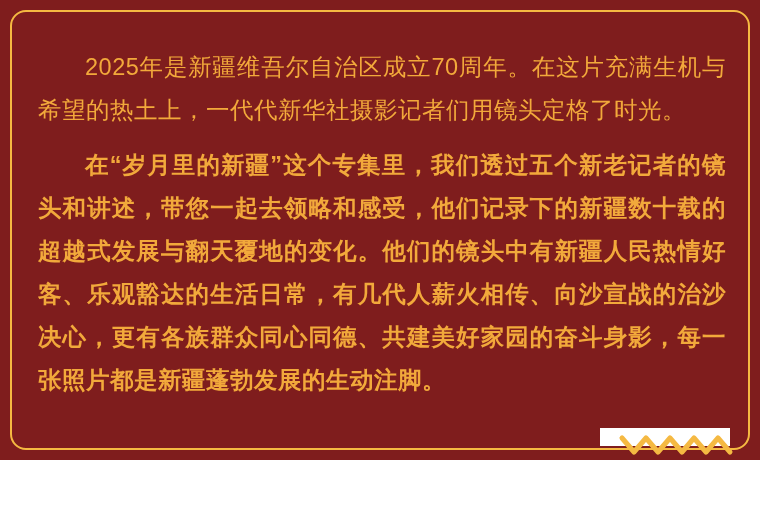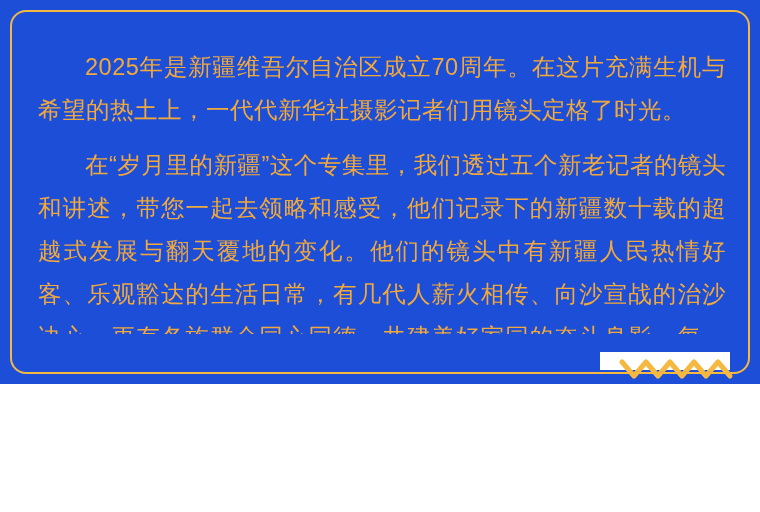--- a/index.html
+++ b/index.html
@@ -10,22 +10,22 @@
     width: 760px;
     height: 512px;
     background: #ffffff;
     font-family: "Liberation Sans", sans-serif;
     overflow: hidden;
   }
   .card {
     position: relative;
     box-sizing: border-box;
     width: 760px;
-    height: 384px;
-    background: #1d4ed8;
+    height: 460px;
+    background: #7f1d1d;
     padding: 16px;
   }
   
   .frame {
     position: absolute;
     left: 10px;
     top: 10px;
     right: 10px;
     bottom: 10px;
     border: 2px solid #f5b942;
@@ -56,20 +56,21 @@
     font-size: 23.5px;
     line-height: 43px;
     color: #f2a93b;
     letter-spacing: 0.5px;
     text-align: justify;
     font-family: "Liberation Sans", sans-serif;
     font-weight: 400;
   }
   p.para.second {
     margin-top: 12px;
+    font-weight: bold;
   }
   
   .squiggle {
     position: absolute;
     right: 22px;
     bottom: 2px;
     width: 120px;
     height: 26px;
   }
   .squiggle svg { display: block; }

